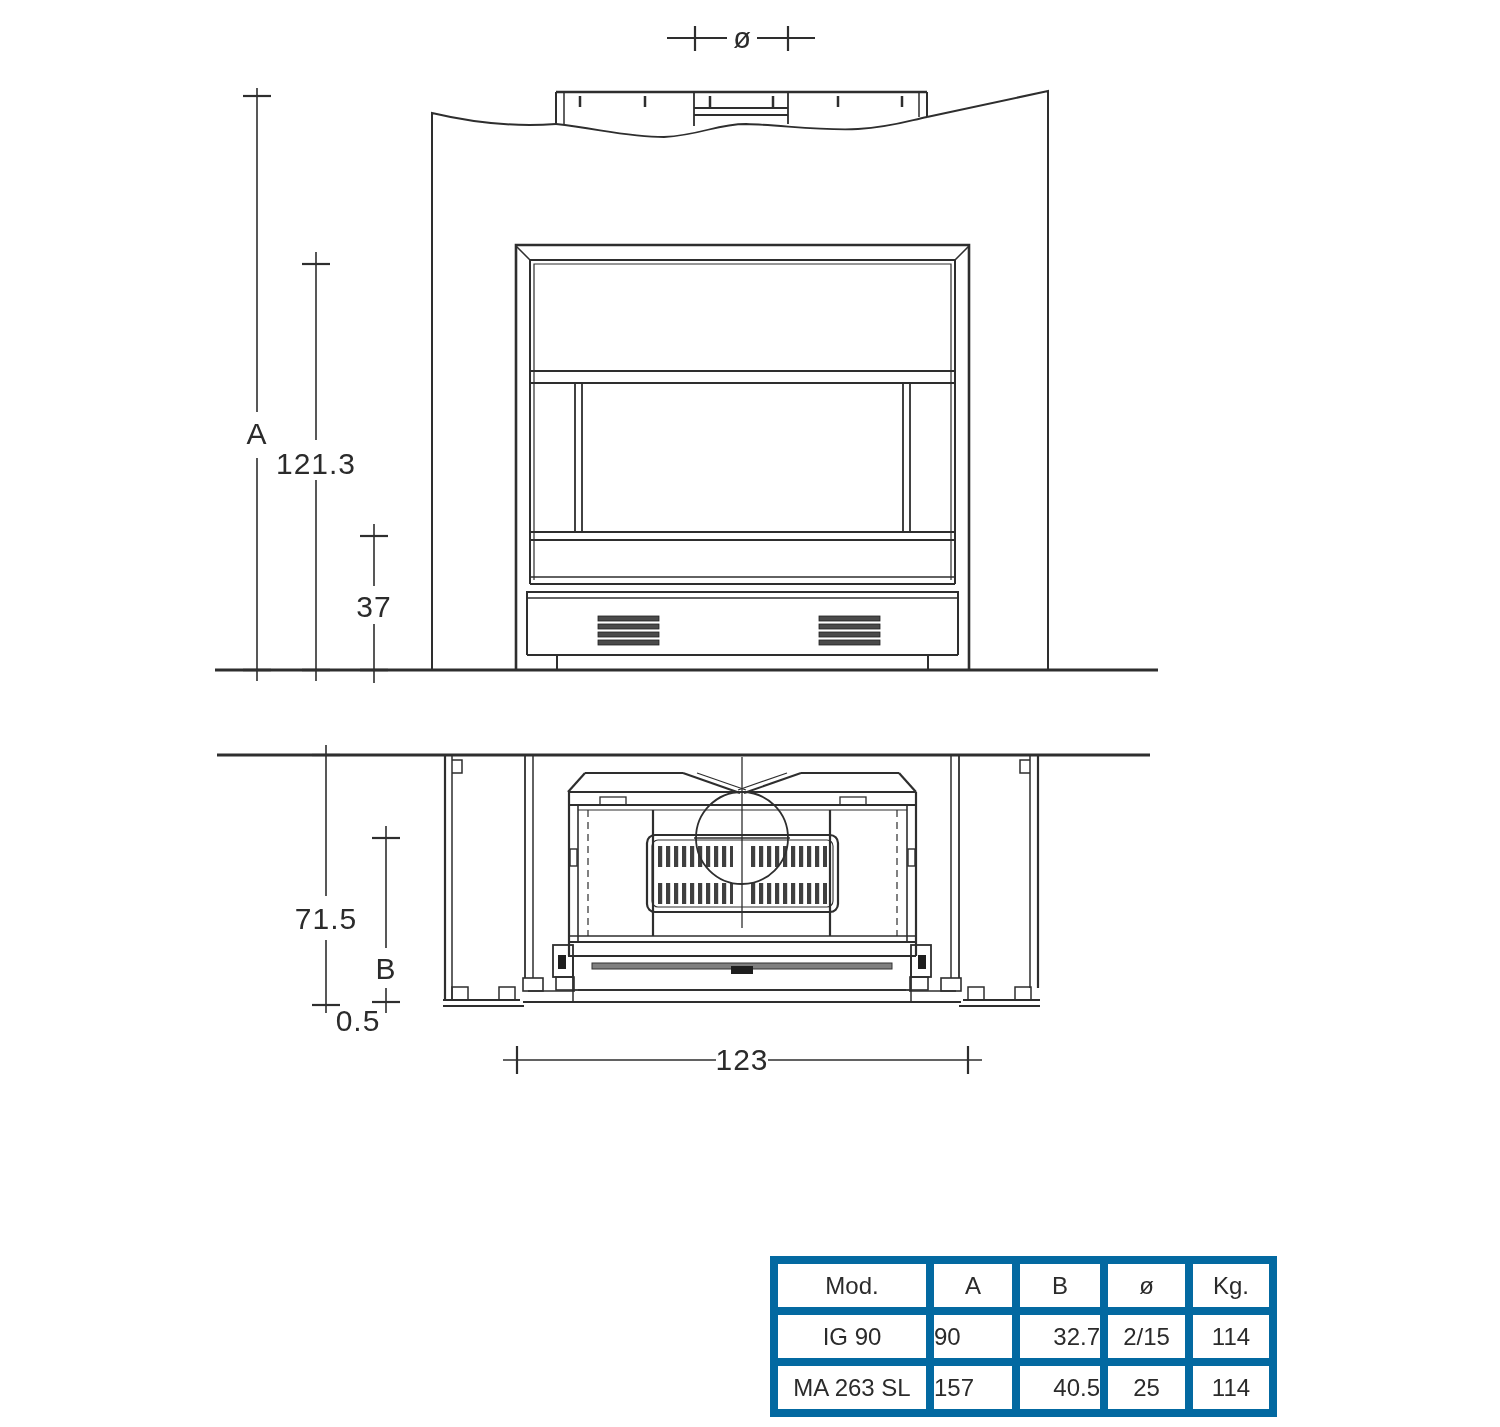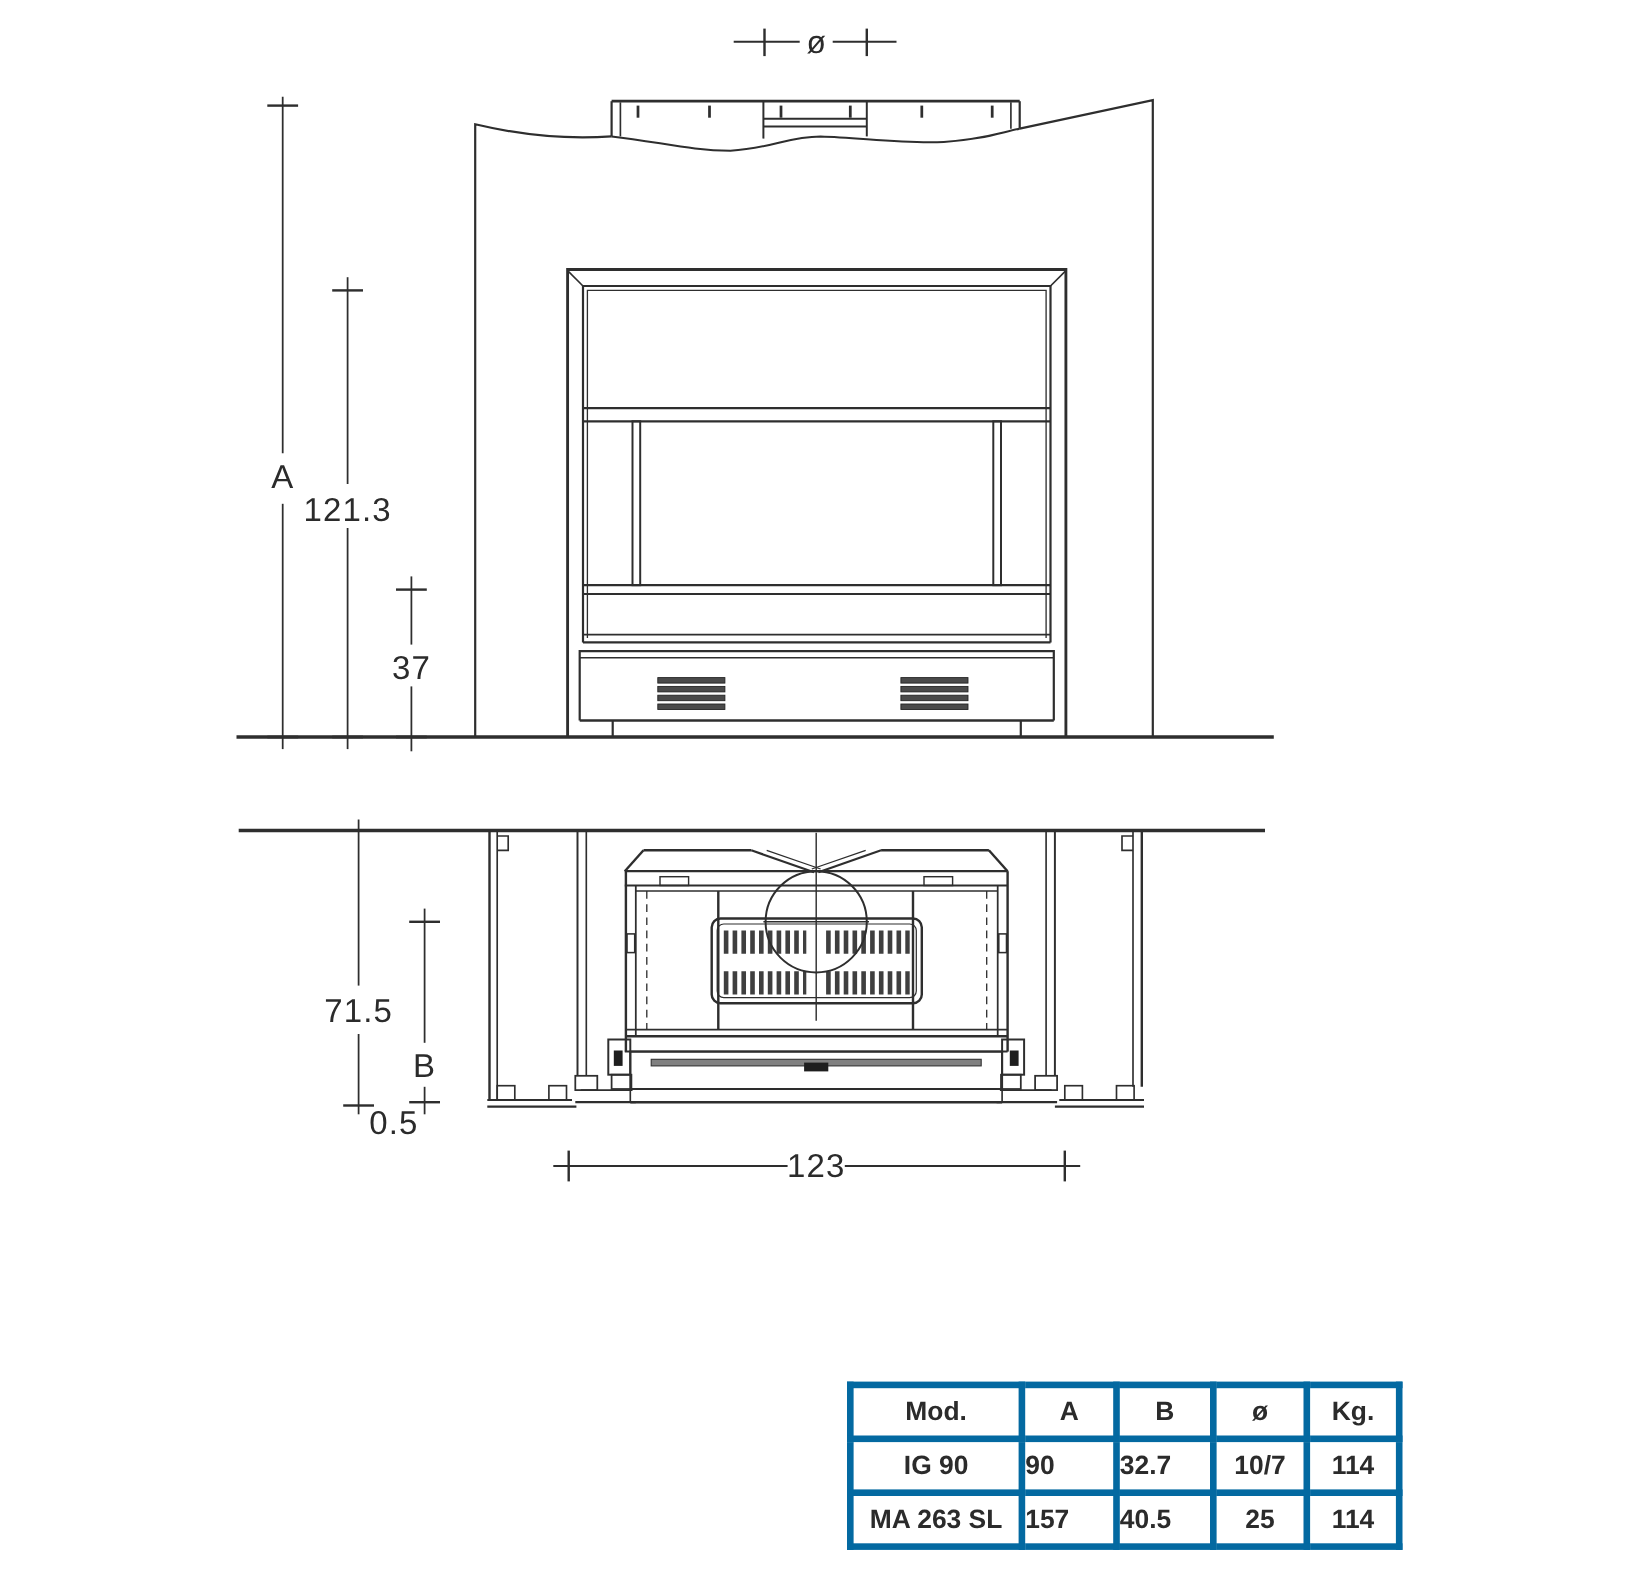--- a/index.html
+++ b/index.html
@@ -39,35 +39,35 @@
   table.spec-table {
     position: absolute;
     left: 770px;
     top: 1256px;
     border-collapse: collapse;
     table-layout: fixed;
     font-size: 24px;
     color: #2b2b2b;
   }
   table.spec-table td, table.spec-table th {
-    border: 6px solid #0369a1;
+    border: 8px solid #0369a1;
     height: 43px;
-    font-weight: bold;
+    font-weight: normal;
     white-space: nowrap;
     overflow: hidden;
     padding: 0;
   }
   .c-mod { width: 156px; }
   .c-a   { width: 86px; }
   .c-b   { width: 88px; }
   .c-phi { width: 85px; }
   .c-kg  { width: 84px; }
   .al { text-align: center; padding-left: 14px; }
   .aa { text-align: left; padding-left: 18px; }
-  .ar { text-align: left; padding-right: 10px; }
+  .ar { text-align: right; padding-right: 10px; }
   .ac { text-align: center; }
 </style>
 </head>
 <body>
 
 <div id="stage">
 
 <svg width="1500" height="1427" viewBox="0 0 1500 1427">
 
   <g>
@@ -315,21 +315,21 @@
     <th class="ac">Mod.</th>
     <th class="ac">A</th>
     <th class="ac">B</th>
     <th class="ac">ø</th>
     <th class="ac">Kg.</th>
   </tr>
   <tr>
     <td class="al">IG 90</td>
     <td class="aa">90</td>
     <td class="ar">32.7</td>
-    <td class="ac">10/7</td>
+    <td class="ac">2/15</td>
     <td class="ac">114</td>
   </tr>
   <tr>
     <td class="al">MA 263 SL</td>
     <td class="aa">157</td>
     <td class="ar">40.5</td>
     <td class="ac">25</td>
     <td class="ac">114</td>
   </tr>
 </tbody>

